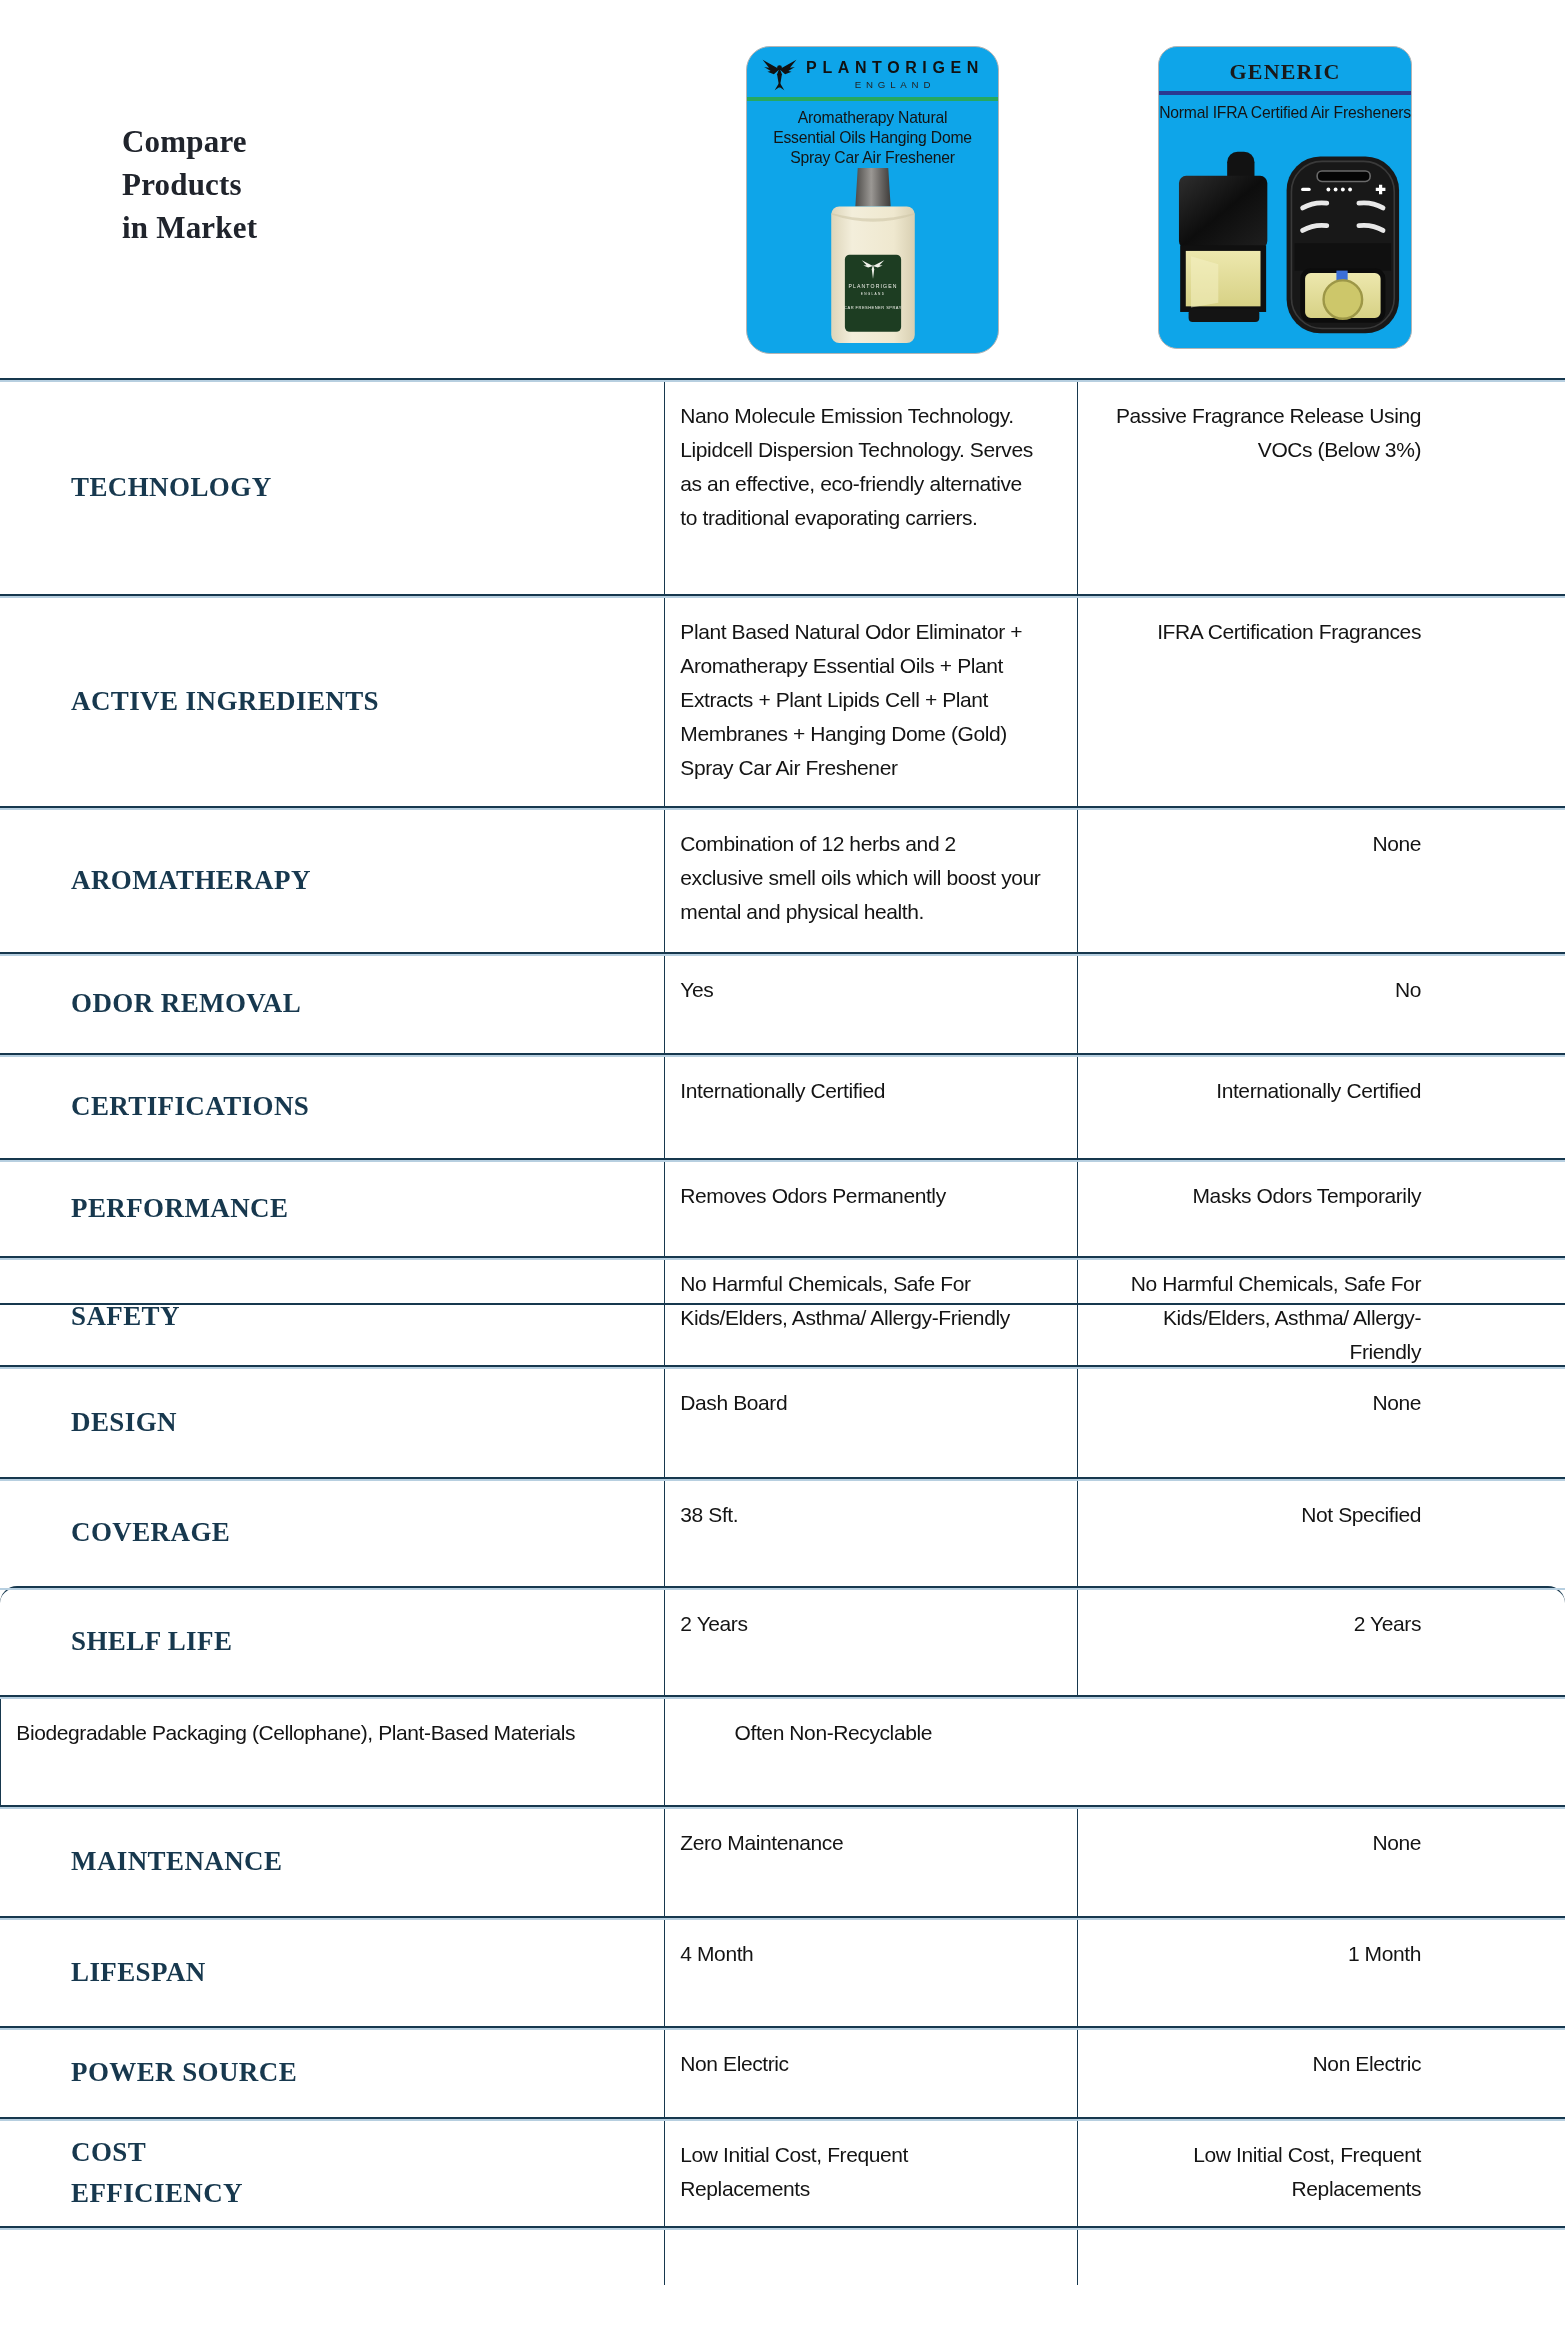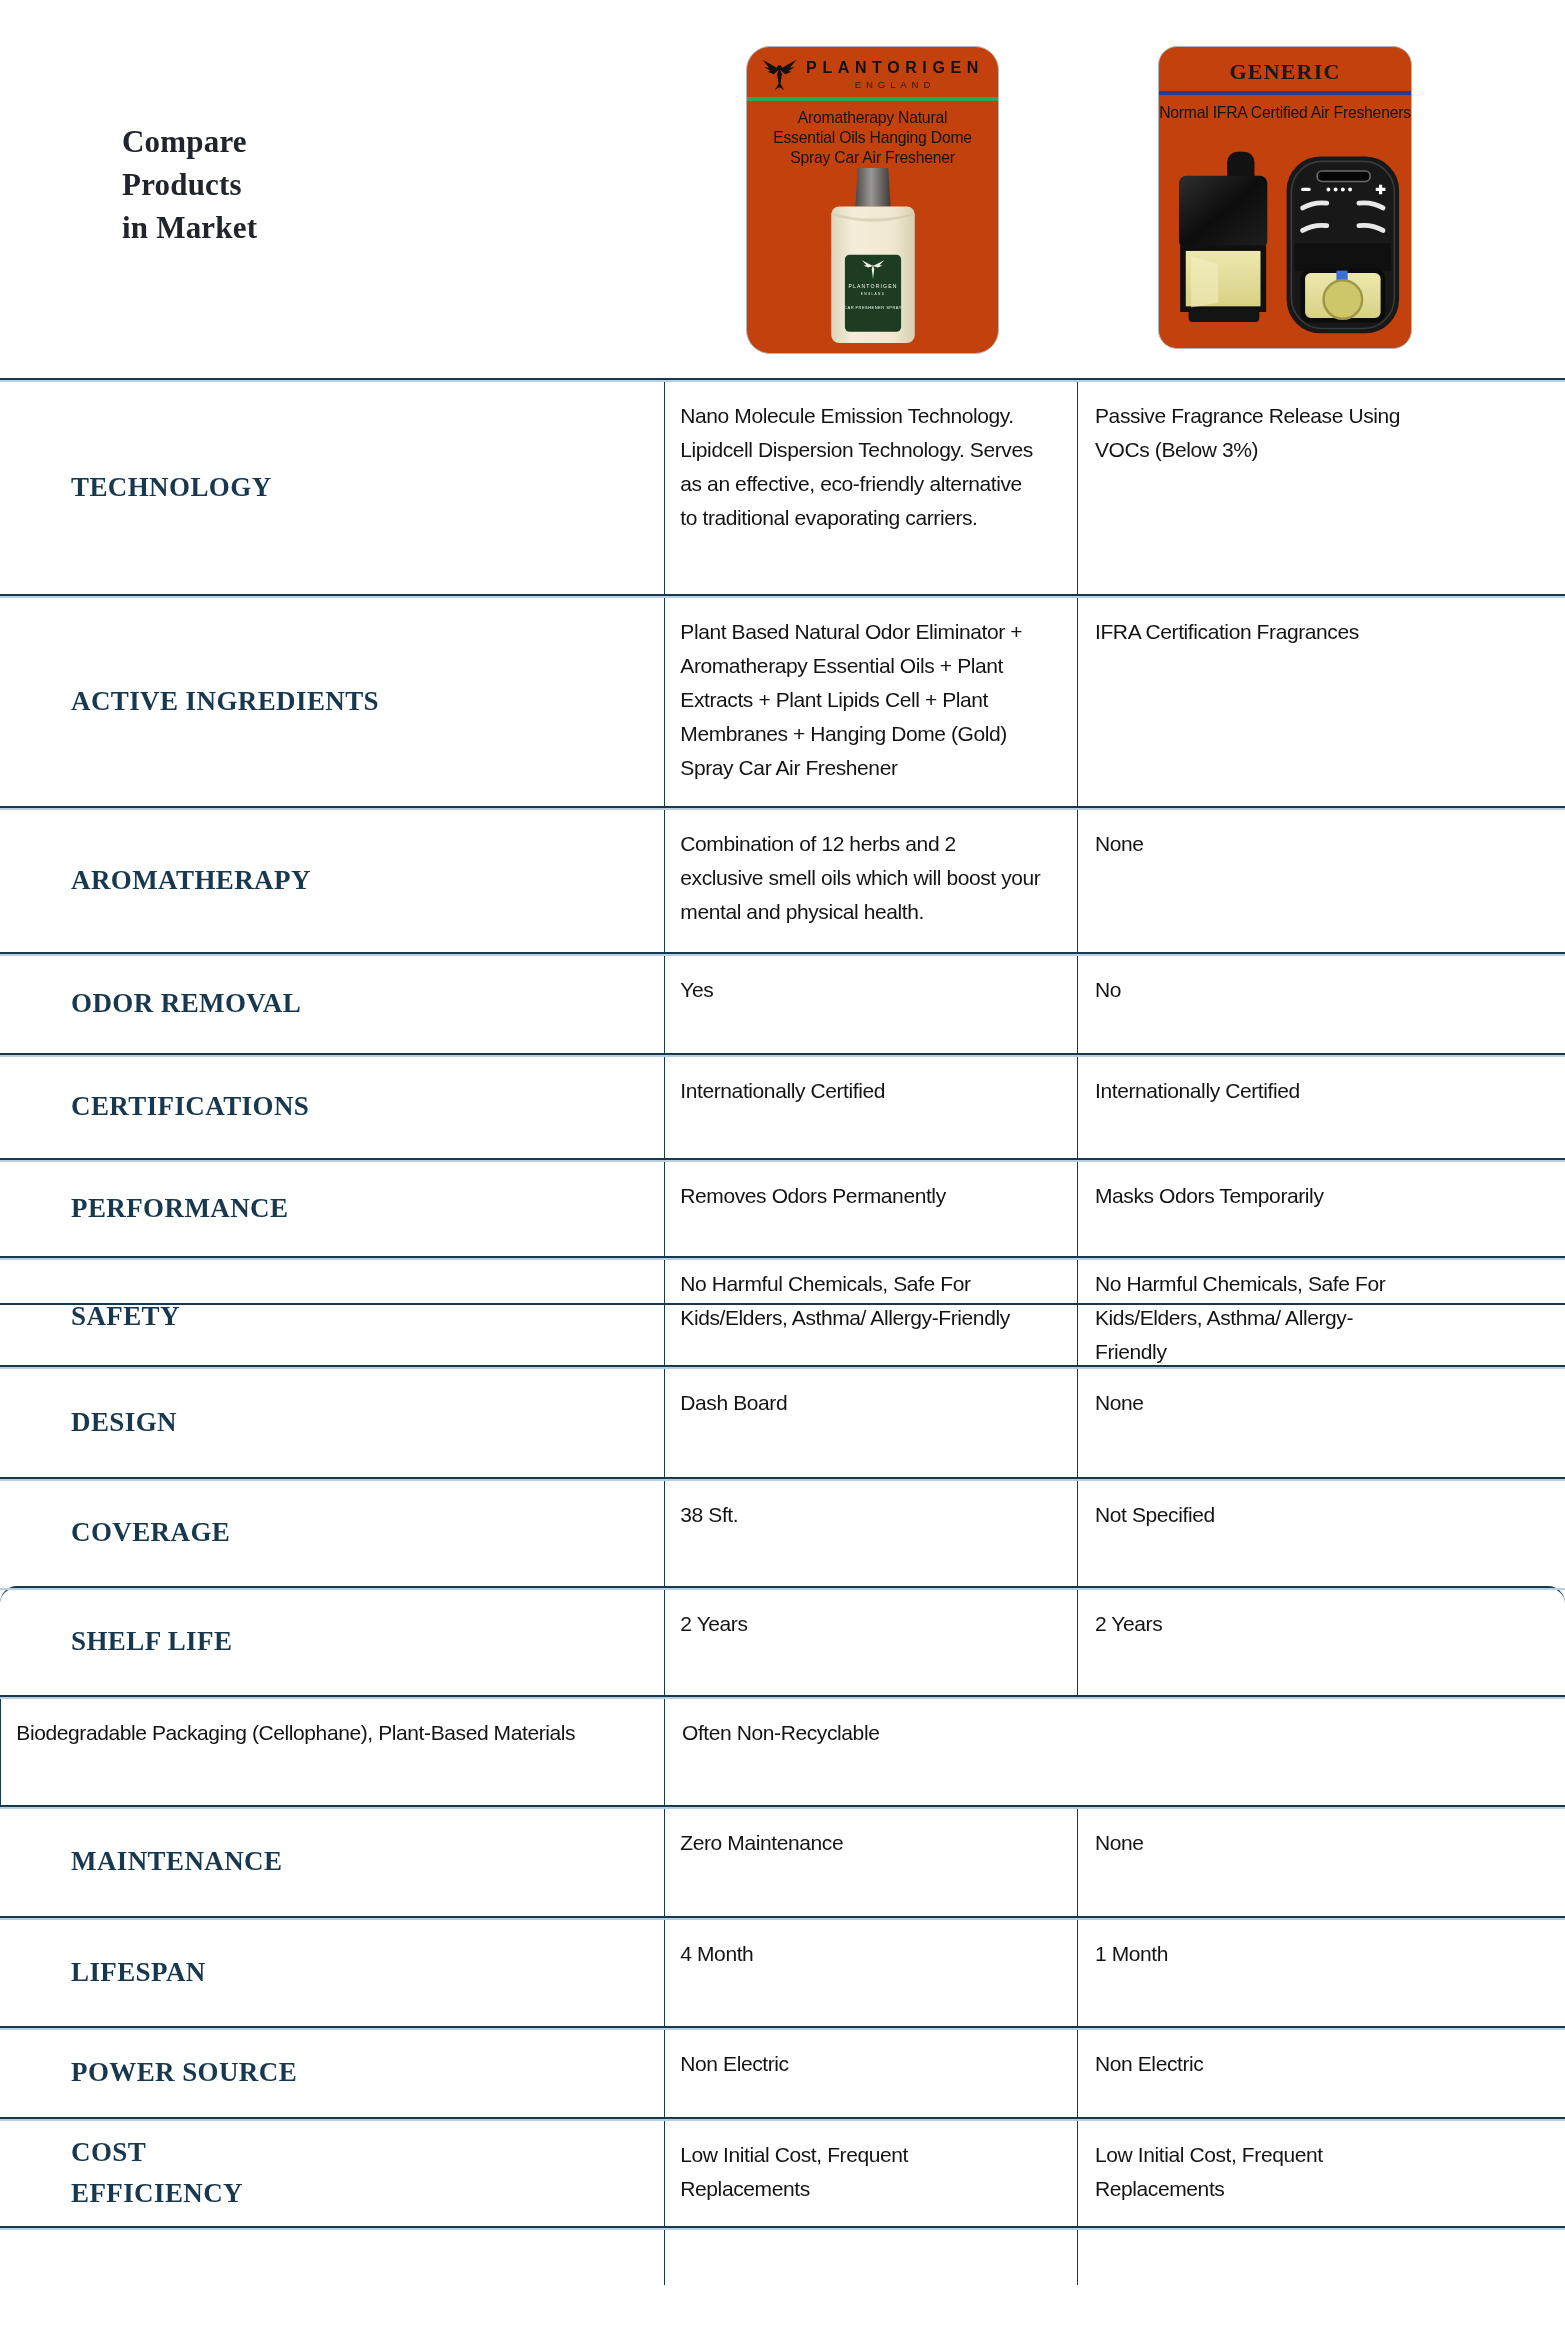--- a/index.html
+++ b/index.html
@@ -4,21 +4,21 @@
 <style>
   html,body{margin:0;padding:0;background:#ffffff;}
   #page{position:relative;width:1565px;height:2330px;background:#ffffff;overflow:hidden;
         font-family:"Liberation Sans",sans-serif;}
 
   
   #main-title{position:absolute;left:122px;top:121px;
     font:700 31px/1.38 "Liberation Serif",serif;color:#20242c;
     white-space:pre-line;letter-spacing:0.2px;}
 
-  .product-card{position:absolute;top:46px;background:#c2410c;border:1.6px solid #b4b4b4;
+  .product-card{position:absolute;top:46px;background:#0ea5e9;border:1.6px solid #b4b4b4;
     border-radius:24px;overflow:hidden;}
   #card-plantorigen{left:746px;width:251px;height:306px;}
   #card-generic{left:1158px;width:252px;height:301px;border-radius:19px;}
 
   .brand-row{display:flex;align-items:center;justify-content:center;gap:8px;padding-top:10.5px;}
   .brand-text{text-align:center;}
   .brand-name{font:600 16px "Liberation Sans",sans-serif;letter-spacing:5.6px;color:#111;}
   .brand-sub{font:400 9.7px "Liberation Sans",sans-serif;letter-spacing:4.8px;color:#222;margin-top:2.4px;}
   .accent-line{height:4px;margin-top:5.6px;}
   .product-name{text-align:center;font:400 15.7px/20px "Liberation Sans",sans-serif;
@@ -36,21 +36,21 @@
   .row::after{content:"";position:absolute;left:0;right:0;top:0;height:1.6px;
        background:#b7cfe0;pointer-events:none;}
   .cell{box-sizing:border-box;}
   .label-cell{display:flex;align-items:center;padding-left:71px;
        font:700 27px/1.5 "Liberation Serif",serif;color:#17384e;
        letter-spacing:0.4px;white-space:pre-line;position:relative;z-index:1;}
   .value-cell{border-left:1.6px solid #17384e;
        font:400 21px/1.62 "Liberation Sans",sans-serif;color:#141414;
        letter-spacing:-0.4px;}
   .col-plant{padding:19.3px 36px 6.4px 15.3px;}
-  .col-gen{padding:19.3px 145px 6.4px 17px;}
+  .col-gen{padding:19.3px 145px 6.4px 17px;text-align:right;}
   .row.safety .value-cell{padding-top:8.8px;}
   .stray{position:absolute;left:0;right:0;top:45px;height:1.6px;background:#17384e;z-index:0;}
   .row.partial{height:59px;}
 </style>
 </head>
 <body>
 
 <div id="page">
 
   <div id="main-title">Compare

